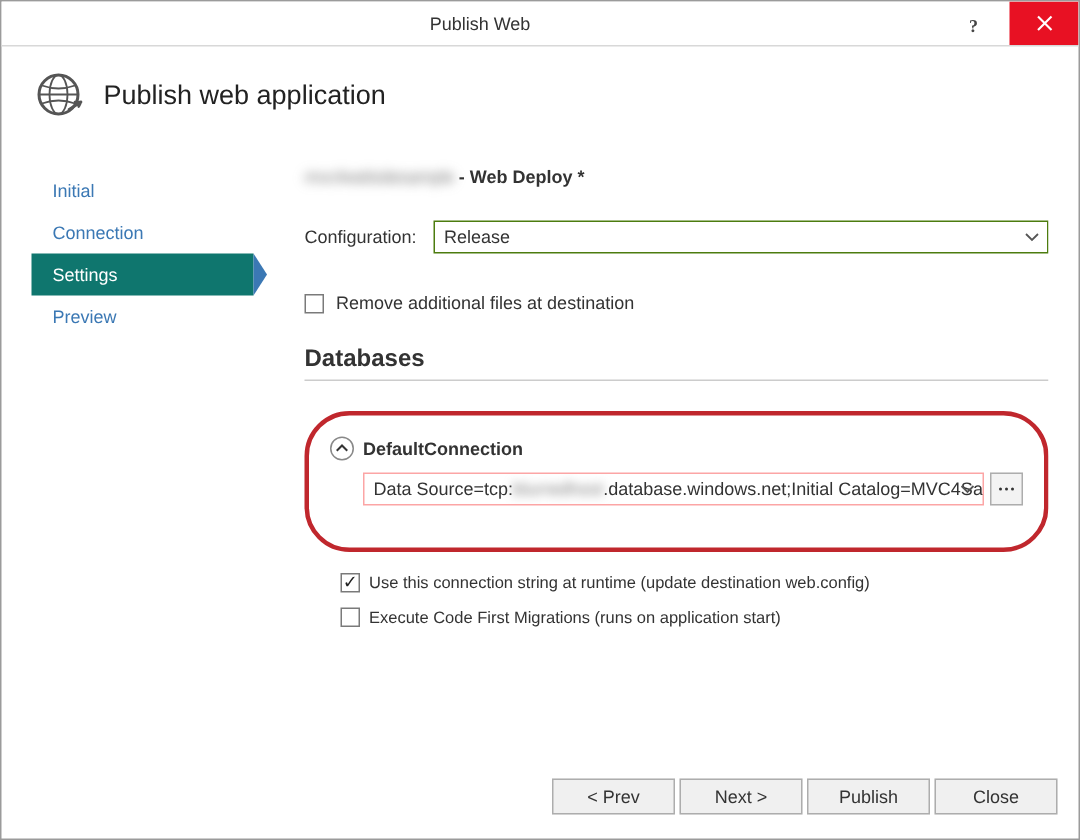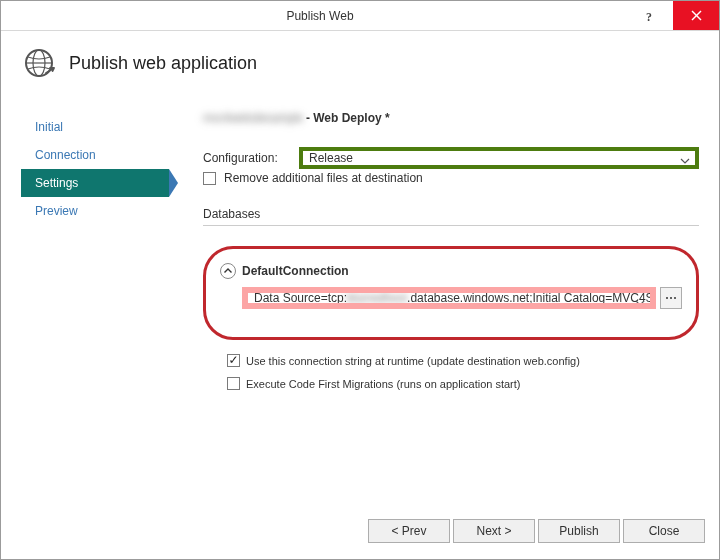--- a/index.html
+++ b/index.html
@@ -41,49 +41,49 @@
     border-top: 14px solid transparent;
     border-bottom: 14px solid transparent;
     border-left: 9px solid #3b78b4;
   }
   .content { flex: 1; padding: 16px 0 0 34px; overflow: auto; }
   .profile-line { font-size: 12px; margin-bottom: 22px; }
   .profile-blur {
     display:inline-block; color:transparent; text-shadow: 0 0 6px #777; filter: blur(2px);
     letter-spacing: -0.5px;
   }
-  .cfg-row { display:flex; align-items:center; gap: 10px; margin-bottom: 2px; }
+  .cfg-row { display:flex; align-items:center; margin-bottom: 26px; }
   .cfg-label { width: 86px; font-size: 12px; }
   .select {
-    flex: 1; height: 22px; border: 4px solid #4d7c0f; background:#fff;
+    flex: 1; height: 22px; border: 1px solid #4d7c0f; background:#fff;
     font-size:12px; padding: 0 20px 0 6px; position:relative; display:flex; align-items:center;
   }
   .select-caret { position:absolute; right:4px; top:3px; }
   .check-row { display:flex; align-items:center; gap:8px; margin-bottom:22px; font-size:12px; }
   .checkbox {
     width:13px; height:13px; border:1px solid #7a7a7a; background:#fff; display:inline-flex;
     align-items:center; justify-content:center;
   }
   .checkbox.checked::after {
     content:"✓"; font-size:12px; line-height:12px; color:#222; transform: translateY(-1px);
   }
-  .section-label { font-size:12px; font-weight:400; margin-bottom:4px; }
+  .section-label { font-size:16px; font-weight:700; margin-bottom:4px; }
   hr.db-hr { border:none; border-top:1px solid #ccc; margin:0 0 20px 0; }
   .callout {
     border: 3px solid #c0272d; border-radius: 30px;
     padding: 14px 14px 28px 14px; margin-bottom: 14px;
   }
   .conn-header { display:flex; align-items:center; gap:6px; margin-bottom:8px; }
   .collapse-toggle {
     width:16px; height:16px; border-radius:50%; border:1px solid #888;
     display:flex; align-items:center; justify-content:center;
   }
   .conn-row { display:flex; gap:4px; align-items:center; margin-left: 22px; }
   .conn-select {
-    flex:1; height:22px; border:6px solid #fca5a5; background:#fff; font-size:12px;
+    flex:1; height:22px; border:1px solid #fca5a5; background:#fff; font-size:12px;
     padding: 0 18px 0 6px; position:relative; display:flex; align-items:center;
     white-space: nowrap; overflow: hidden;
   }
   .cs-blur { color:transparent; text-shadow: 0 0 5px #777; filter: blur(2px); }
   .browse-btn {
     width:22px; height:22px; border:1px solid #adadad; background:#f3f3f3;
     display:flex; align-items:center; justify-content:center;
   }
   .sub-row { display:flex; align-items:center; gap:6px; font-size:11px; margin-left:24px; margin-top:10px; }
   

